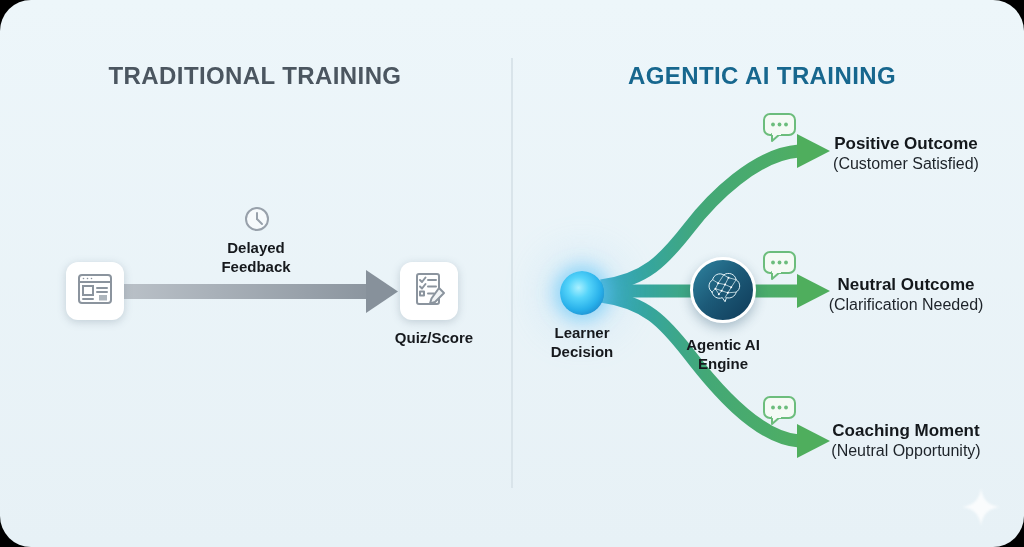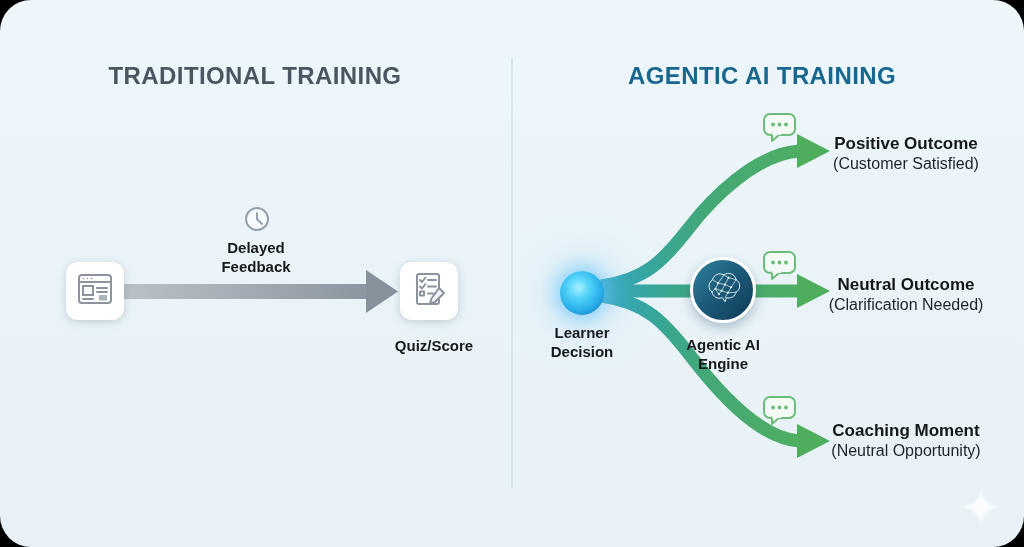--- a/index.html
+++ b/index.html
@@ -74,21 +74,21 @@
     position: absolute;
     transform: translateX(-50%);
     text-align: center;
     font-size: 15px; line-height: 19px;
     font-weight: 700; color: #16191d;
     white-space: nowrap;
     z-index: 2;
   }
   .nl-static   { left: 96px;  top: 328px; }
   .nl-delayed  { left: 256px; top: 238px; }
-  .nl-quiz     { left: 434px; top: 336px; }
+  .nl-quiz     { left: 434px; top: 328px; }
   .nl-learner  { left: 582px; top: 323px; }
   .nl-engine   { left: 723px; top: 335px; }
 
   .outcome {
     position: absolute; left: 906px;
     transform: translateX(-50%);
     text-align: center;
     white-space: nowrap;
     z-index: 2;
   }

